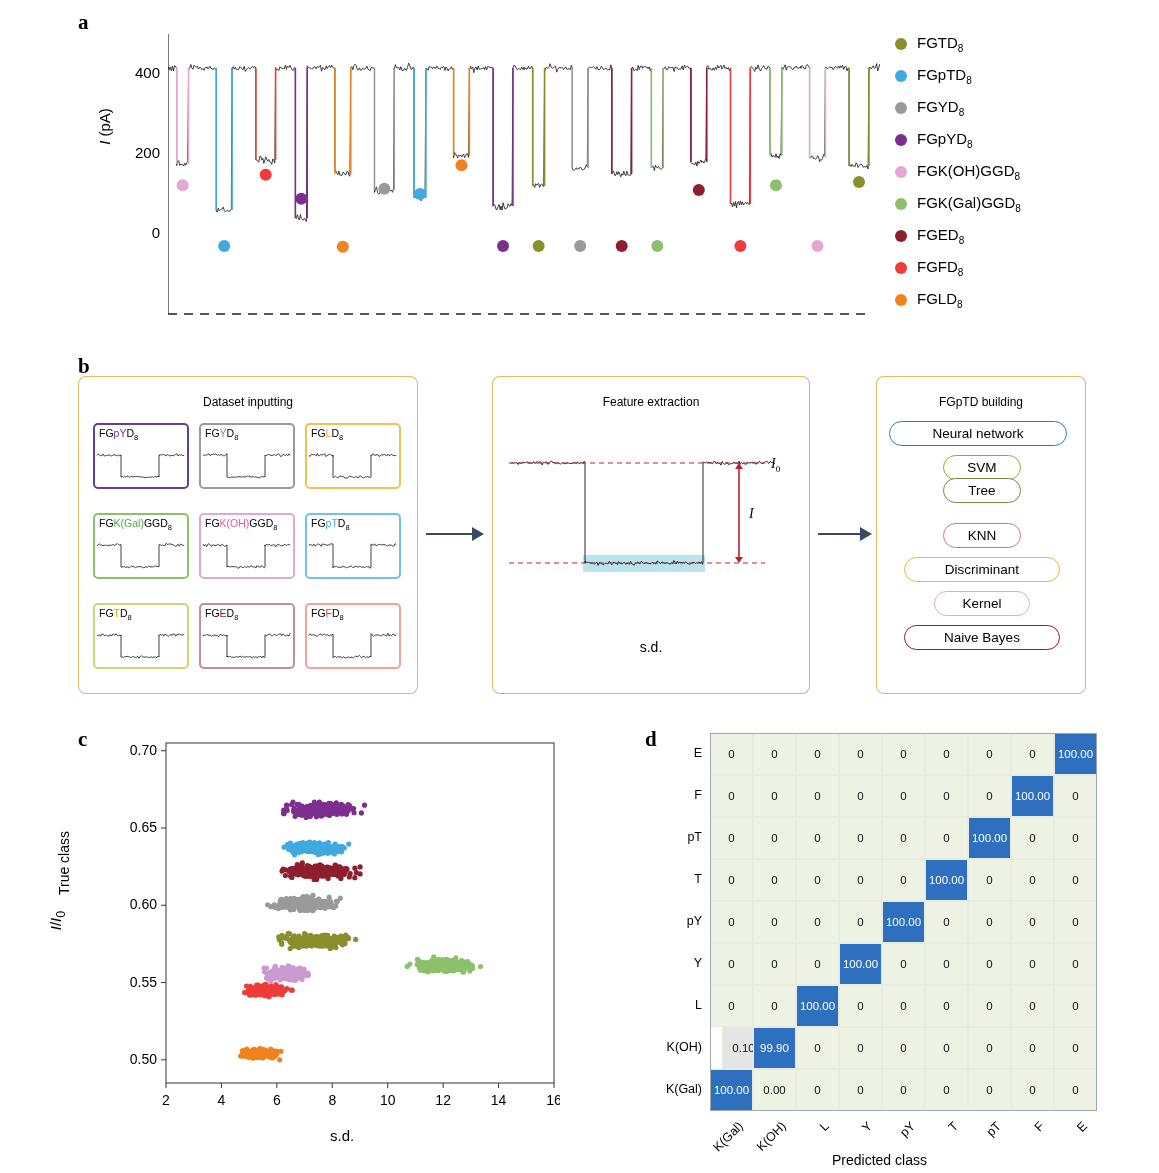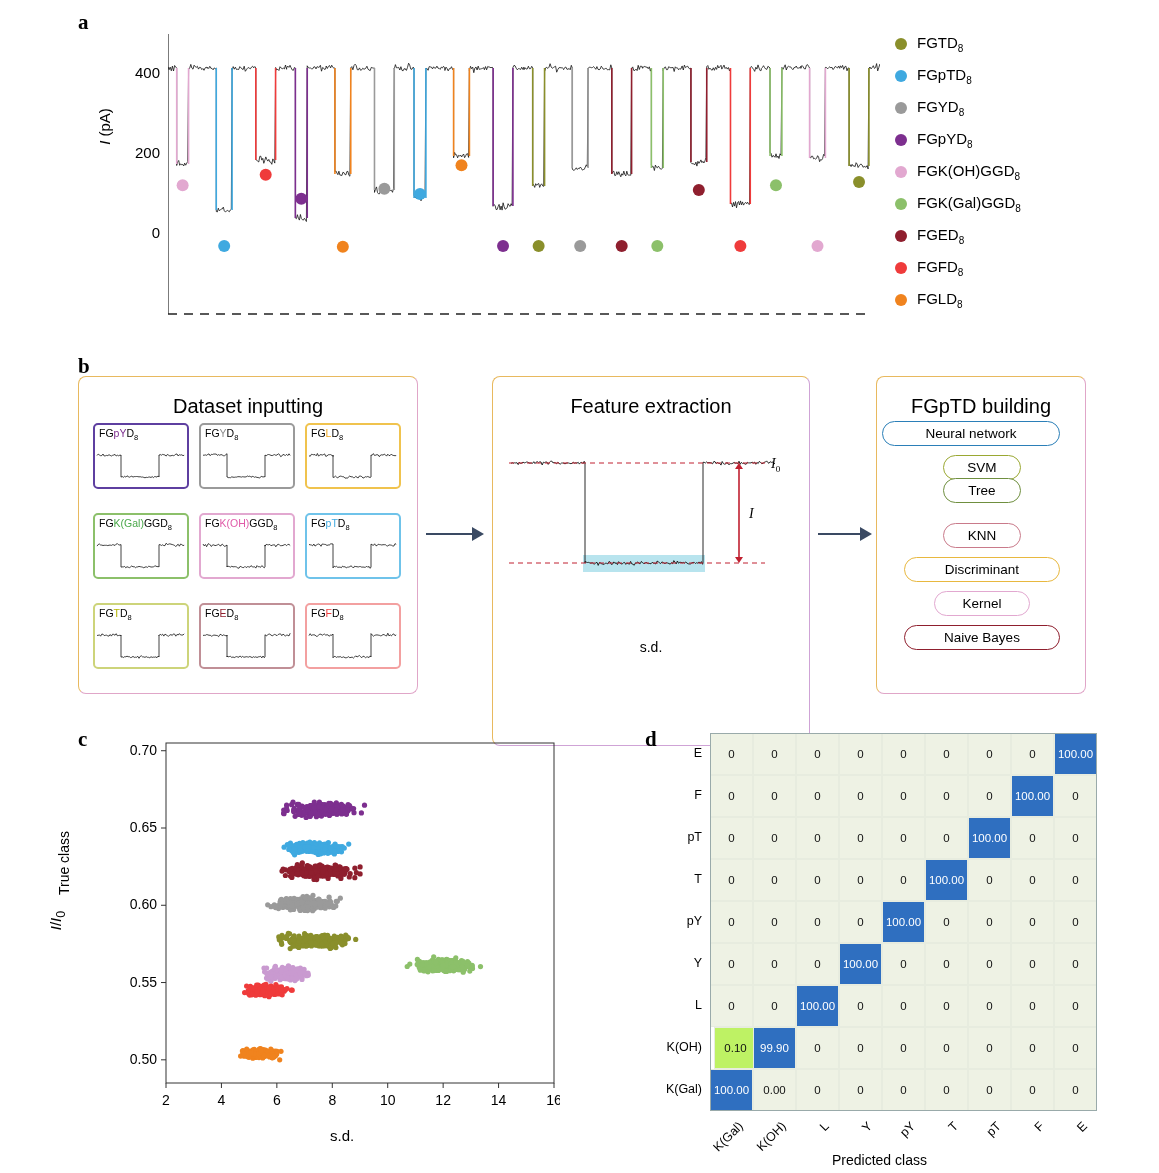--- a/index.html
+++ b/index.html
@@ -22,25 +22,25 @@
   .legend-dot{width:12px;height:12px;border-radius:50%;margin-right:10px;flex:none;}
   .legend-text{font-size:15px;white-space:nowrap;}
   .legend-text sub{font-size:10px;}
   
   #panel-b{position:absolute;left:0;top:348px;width:1159px;height:360px;}
   .bbox{
     position:absolute;border-radius:8px;box-sizing:border-box;
   }
   #b-box1{left:78px;top:28px;width:340px;height:318px;border:1.6px solid #e0a6c8;
           border-top-color:#e8b95f;border-left-color:#e8b95f;}
-  #b-box2{left:492px;top:28px;width:318px;height:370px;border:1.6px solid #cfa3d6;
+  #b-box2{left:492px;top:28px;width:318px;height:318px;border:1.6px solid #cfa3d6;
           border-top-color:#e8b95f;border-left-color:#e8b95f;}
   #b-box3{left:876px;top:28px;width:210px;height:318px;border:1.6px solid #e0a6c8;
           border-top-color:#e8b95f;border-left-color:#e8b95f;}
-  .b-title{position:absolute;font-size:20px;text-align:center;width:100%;top:18px;}
+  .b-title{position:absolute;font-size:12px;text-align:center;width:100%;top:18px;}
   .thumb{
     position:absolute;width:96px;height:66px;border-radius:5px;box-sizing:border-box;
     background:#fff;
   }
   .thumb .lbl{position:absolute;left:4px;top:2px;font-size:10.5px;white-space:nowrap;}
   .thumb .lbl sub{font-size:7.5px;}
   .thumb svg{position:absolute;left:0;top:14px;}
   .mbtn{
     position:absolute;height:25px;border-radius:13px;border:1.5px solid #888;
     display:flex;align-items:center;justify-content:center;font-size:13.5px;background:#fff;
@@ -257,21 +257,21 @@
         <polygon points="232,128 228,122 236,122" fill="#c02030"></polygon>
         <text x="264" y="33" font-size="14" font-style="italic" font-family="&quot;Liberation Serif&quot;, serif">I<tspan font-size="9" dy="4" font-style="normal">0</tspan></text>
         <text x="242" y="83" font-size="14" font-style="italic" font-family="&quot;Liberation Serif&quot;, serif">I</text>
       </svg>
     <div style="position:absolute;left:0;top:262px;width:100%;text-align:center;font-size:14px;">s.d.</div>
   </div>
 
   <div class="bbox" id="b-box3">
     <div class="b-title">FGpTD building</div>
     <div id="model-list">
-        <div class="mbtn" style="width: 178px; left: 5px; top: 44px; border-color: rgb(43, 127, 184);">
+        <div class="mbtn" style="width: 178px; left: 12px; top: 44px; border-color: rgb(43, 127, 184);">
           <span>Neural network</span>
         </div>
         <div class="mbtn" style="width: 78px; left: 66px; top: 78px; border-color: rgb(154, 168, 50);">
           <span>SVM</span>
         </div>
         <div class="mbtn" style="width: 78px; left: 66px; top: 101px; border-color: rgb(111, 143, 63);">
           <span>Tree</span>
         </div>
         <div class="mbtn" style="width: 78px; left: 66px; top: 146px; border-color: rgb(201, 122, 138); text-align: right;">
           <span>KNN</span>
@@ -2514,21 +2514,21 @@
       <div class="cm-cell" style="left: 344px; top: 210px; width: 43px; height: 42px; background: rgb(238, 242, 228); color: rgb(17, 17, 17);">0</div>
       <div class="cm-cell" style="left: 0px; top: 252px; width: 43px; height: 42px; background: rgb(238, 242, 228); color: rgb(17, 17, 17);">0</div>
       <div class="cm-cell" style="left: 43px; top: 252px; width: 43px; height: 42px; background: rgb(238, 242, 228); color: rgb(17, 17, 17);">0</div>
       <div class="cm-cell" style="left: 86px; top: 252px; width: 43px; height: 42px; background: rgb(47, 111, 192); color: rgb(255, 255, 255);">100.00</div>
       <div class="cm-cell" style="left: 129px; top: 252px; width: 43px; height: 42px; background: rgb(238, 242, 228); color: rgb(17, 17, 17);">0</div>
       <div class="cm-cell" style="left: 172px; top: 252px; width: 43px; height: 42px; background: rgb(238, 242, 228); color: rgb(17, 17, 17);">0</div>
       <div class="cm-cell" style="left: 215px; top: 252px; width: 43px; height: 42px; background: rgb(238, 242, 228); color: rgb(17, 17, 17);">0</div>
       <div class="cm-cell" style="left: 258px; top: 252px; width: 43px; height: 42px; background: rgb(238, 242, 228); color: rgb(17, 17, 17);">0</div>
       <div class="cm-cell" style="left: 301px; top: 252px; width: 43px; height: 42px; background: rgb(238, 242, 228); color: rgb(17, 17, 17);">0</div>
       <div class="cm-cell" style="left: 344px; top: 252px; width: 43px; height: 42px; background: rgb(238, 242, 228); color: rgb(17, 17, 17);">0</div>
-      <div class="cm-cell" style="left: 4px; top: 294px; width: 43px; height: 42px; background: #bef264; color: rgb(17, 17, 17);">0.10</div>
+      <div class="cm-cell" style="left: 12px; top: 294px; width: 43px; height: 42px; background: #e5e5e5; color: rgb(17, 17, 17);">0.10</div>
       <div class="cm-cell" style="left: 43px; top: 294px; width: 43px; height: 42px; background: rgb(47, 111, 192); color: rgb(255, 255, 255);">99.90</div>
       <div class="cm-cell" style="left: 86px; top: 294px; width: 43px; height: 42px; background: rgb(238, 242, 228); color: rgb(17, 17, 17);">0</div>
       <div class="cm-cell" style="left: 129px; top: 294px; width: 43px; height: 42px; background: rgb(238, 242, 228); color: rgb(17, 17, 17);">0</div>
       <div class="cm-cell" style="left: 172px; top: 294px; width: 43px; height: 42px; background: rgb(238, 242, 228); color: rgb(17, 17, 17);">0</div>
       <div class="cm-cell" style="left: 215px; top: 294px; width: 43px; height: 42px; background: rgb(238, 242, 228); color: rgb(17, 17, 17);">0</div>
       <div class="cm-cell" style="left: 258px; top: 294px; width: 43px; height: 42px; background: rgb(238, 242, 228); color: rgb(17, 17, 17);">0</div>
       <div class="cm-cell" style="left: 301px; top: 294px; width: 43px; height: 42px; background: rgb(238, 242, 228); color: rgb(17, 17, 17);">0</div>
       <div class="cm-cell" style="left: 344px; top: 294px; width: 43px; height: 42px; background: rgb(238, 242, 228); color: rgb(17, 17, 17);">0</div>
       <div class="cm-cell" style="left: 0px; top: 336px; width: 43px; height: 42px; background: rgb(47, 111, 192); color: rgb(255, 255, 255);">100.00</div>
       <div class="cm-cell" style="left: 43px; top: 336px; width: 43px; height: 42px; background: rgb(238, 242, 228); color: rgb(17, 17, 17);">0.00</div>

